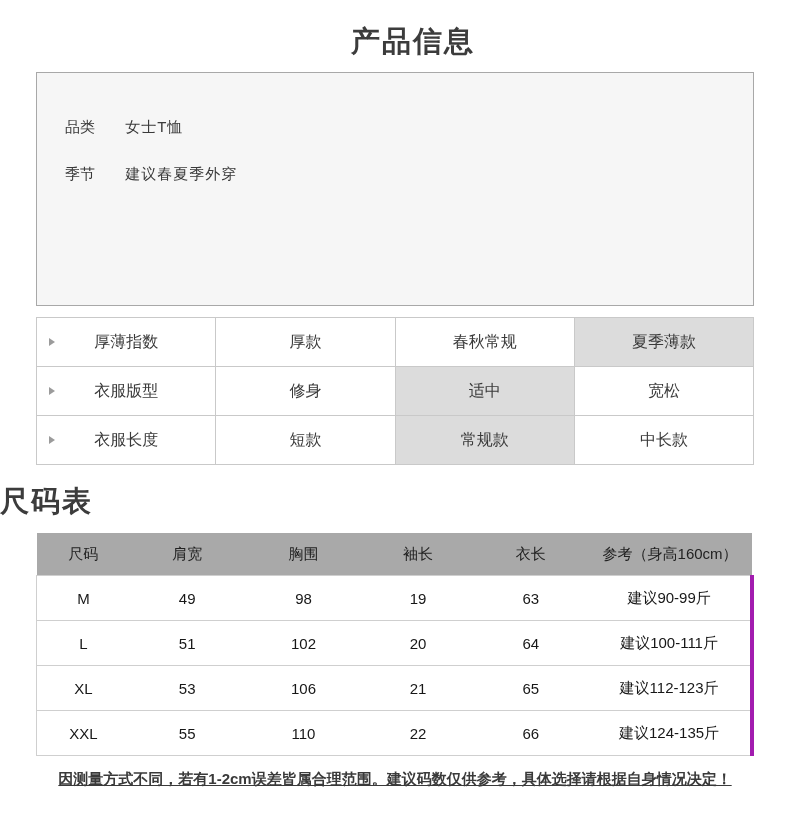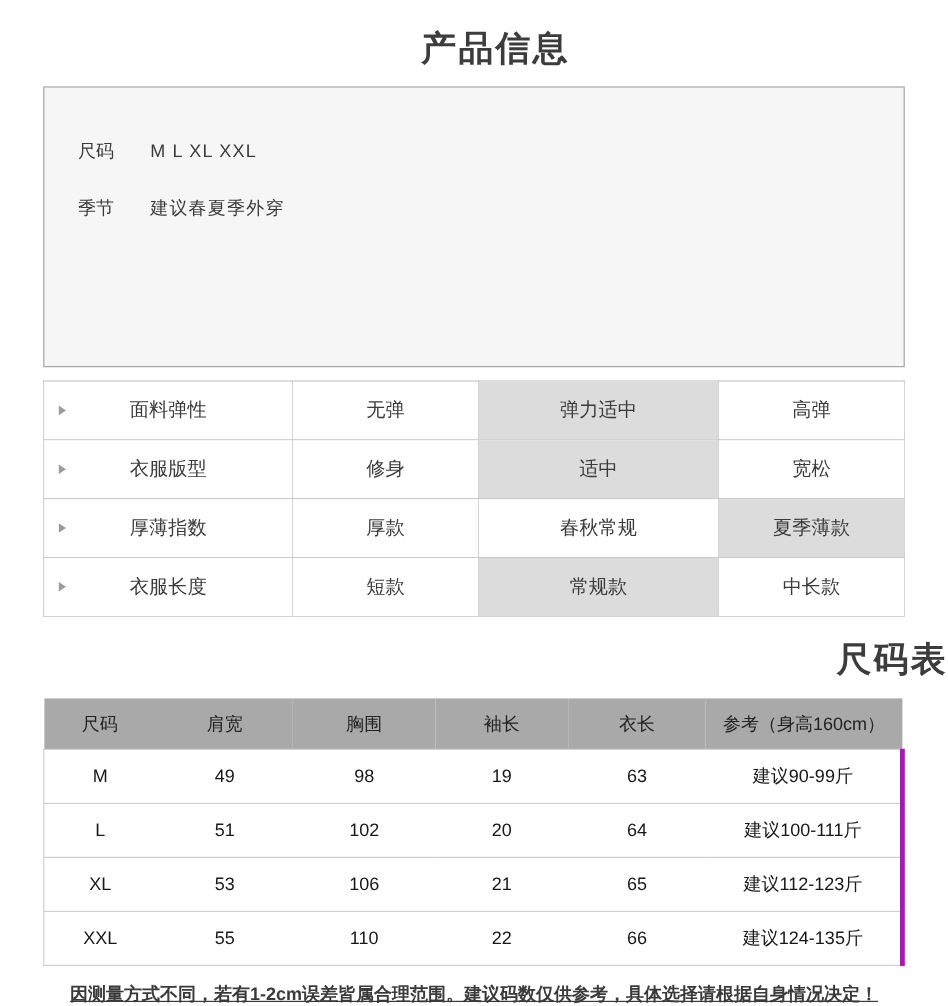--- a/index.html
+++ b/index.html
@@ -64,21 +64,21 @@
     position:absolute;
     left:12px;top:50%;
     margin-top:-4px;
     width:0;height:0;
     border-top:4px solid transparent;
     border-bottom:4px solid transparent;
     border-left:6px solid #9b9b9b;
   }
   
   .size-title{
-    text-align:right;
+    text-align:left;
     font-size:29px;
     font-weight:bold;
     color:#3c3c3c;
     letter-spacing:2px;
     margin-top:14px;
     height:44px;
     line-height:44px;
   }
   .size-table{
     margin:10px 36px 0 36px;
@@ -119,48 +119,42 @@
     text-decoration:underline;
   }
 </style>
 </head>
 <body>
 
 <div class="page-title">产品信息</div>
 
 <div class="info-box">
   <div class="info-row">
-    <span class="info-label">尺码</span>
-    <span class="info-value">M  L  XL  XXL</span>
+    <span class="info-label">品类</span>
+    <span class="info-value">女士T恤</span>
   </div>
   <div class="info-row">
     <span class="info-label">季节</span>
     <span class="info-value">建议春夏季外穿</span>
   </div>
 </div>
 
 <table class="attr-table">
   <tbody>
     <tr>
-      <td class="label-cell col-label"><span class="tri-icon"></span><span>面料弹性</span></td>
-      <td class="col-opt1">无弹</td>
-      <td class="col-opt2 selected">弹力适中</td>
-      <td class="col-opt3">高弹</td>
+      <td class="label-cell"><span class="tri-icon"></span><span>厚薄指数</span></td>
+      <td>厚款</td>
+      <td>春秋常规</td>
+      <td class="selected">夏季薄款</td>
     </tr>
     <tr>
       <td class="label-cell"><span class="tri-icon"></span><span>衣服版型</span></td>
       <td>修身</td>
       <td class="selected">适中</td>
       <td>宽松</td>
-    </tr>
-    <tr>
-      <td class="label-cell"><span class="tri-icon"></span><span>厚薄指数</span></td>
-      <td>厚款</td>
-      <td>春秋常规</td>
-      <td class="selected">夏季薄款</td>
     </tr>
     <tr>
       <td class="label-cell"><span class="tri-icon"></span><span>衣服长度</span></td>
       <td>短款</td>
       <td class="selected">常规款</td>
       <td>中长款</td>
     </tr>
   </tbody>
 </table>
 

